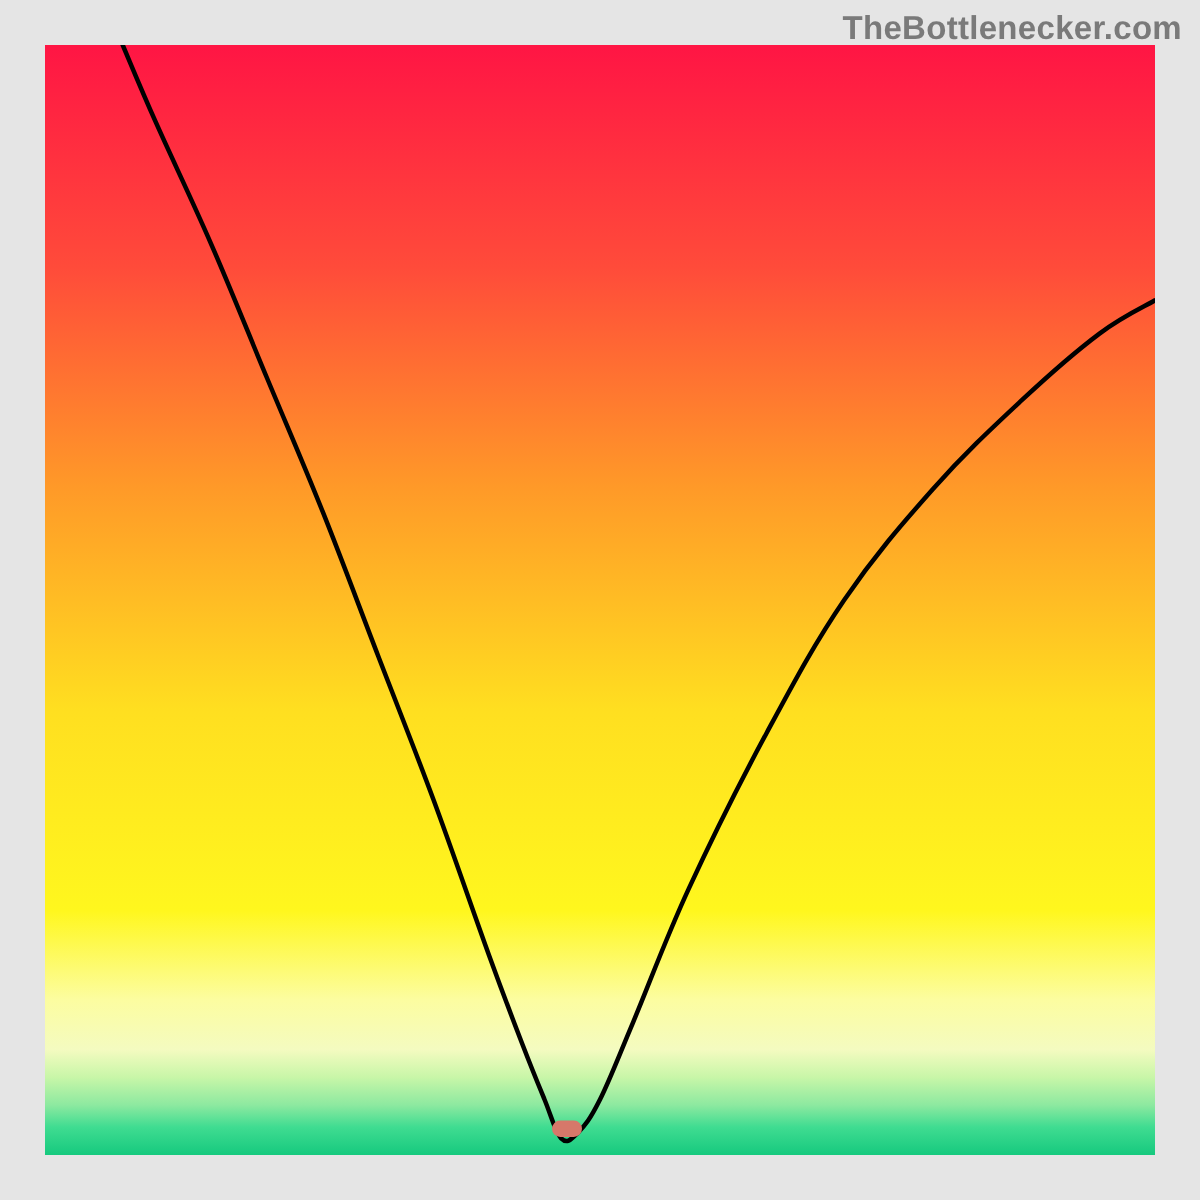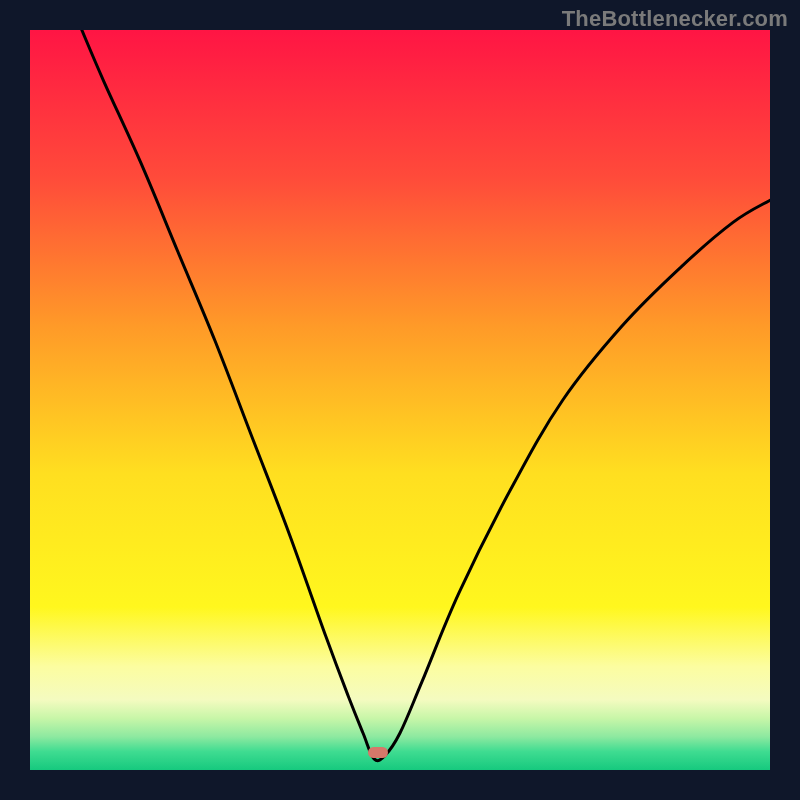--- a/index.html
+++ b/index.html
@@ -9,21 +9,21 @@
     height: 800px;
     background: #000;
     overflow: hidden;
   }
   .frame {
     position: absolute;
     left: 0;
     top: 0;
     width: 800px;
     height: 800px;
-    background: #0f172a;
+    background: #e5e5e5;
   }
   .plot {
     position: absolute;
     left: 30px;
     top: 30px;
     width: 740px;
     height: 740px;
     overflow: hidden;
   }
   .gradient {

